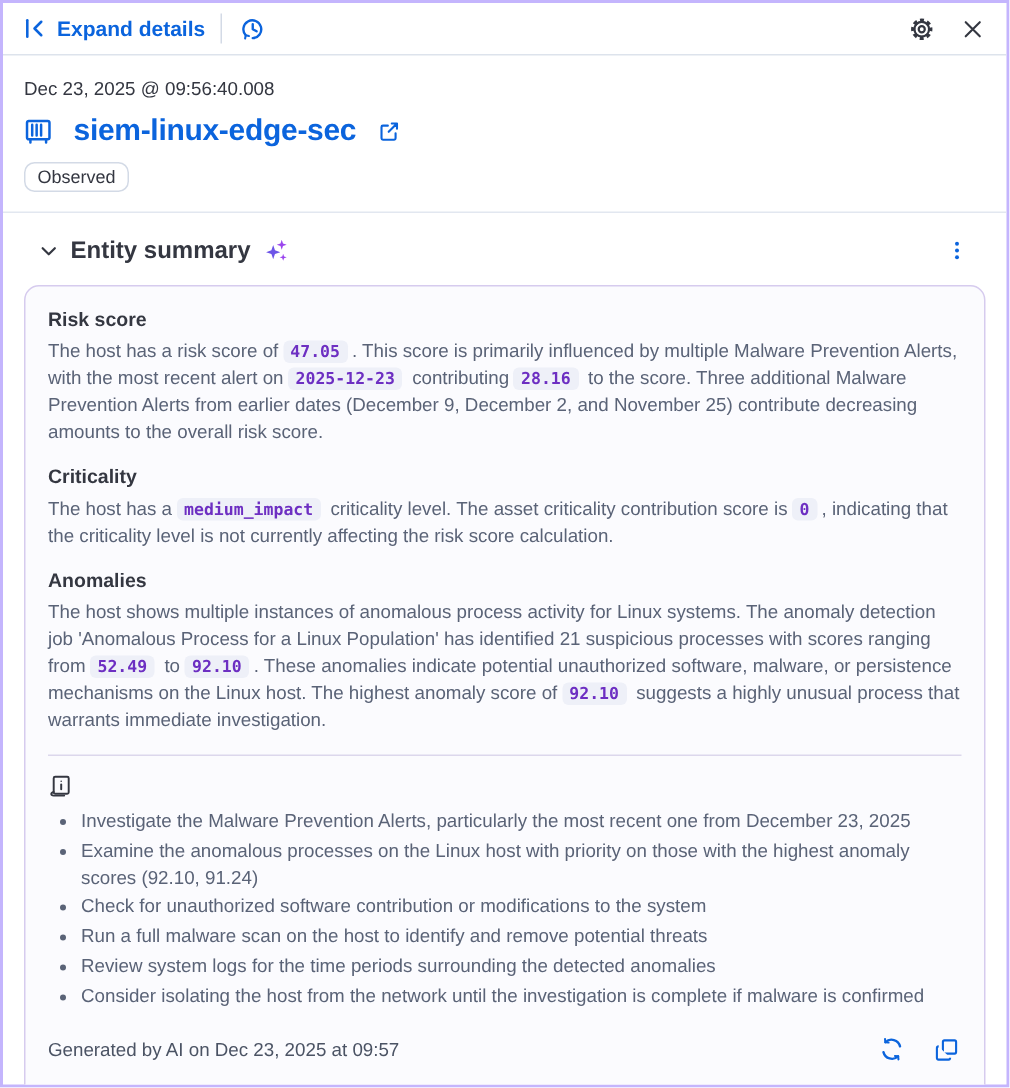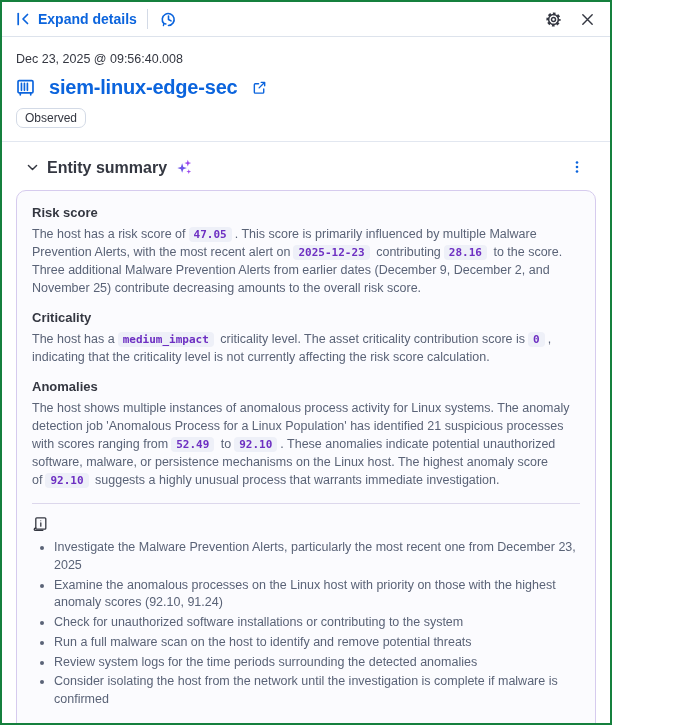--- a/index.html
+++ b/index.html
@@ -1,21 +1,21 @@
 <!DOCTYPE html>
 <html><head>
 <meta charset="utf-8">
 <style>
   * { box-sizing: border-box; margin: 0; padding: 0; }
   html,body { background:#ffffff; }
   body { font-family: "Liberation Sans", "DejaVu Sans", sans-serif; }
 
   .frame {
-    width: 612px; height: 725px;
-    border: 2px solid #15803d;
+    width: 673px; height: 725px;
+    border: 2px solid #c4b5fd;
     background: #fff;
     overflow: hidden;
     position: relative;
   }
 
   
   .topbar {
     height: 35px;
     display: flex; align-items: center;
     padding: 0 13px;
@@ -224,21 +224,21 @@
           <path d="M3.8 12 q-1.6 0.4 -1.6 1.4 q0 1 1.6 1 h7"></path>
           <path d="M8.8 7 v3.2"></path>
             <circle cx="8.8" cy="4.8" r="0.55" fill="#343741" stroke="none"></circle>
         </svg>
       </span>
     </div>
 
     <ul class="rec-list">
       <li>Investigate the Malware Prevention Alerts, particularly the most recent one from December 23, 2025</li>
       <li>Examine the anomalous processes on the Linux host with priority on those with the highest anomaly scores (92.10, 91.24)</li>
-      <li>Check for unauthorized software installations or contributing to the system</li>
+      <li>Check for unauthorized software contribution or modifications to the system</li>
       <li>Run a full malware scan on the host to identify and remove potential threats</li>
       <li>Review system logs for the time periods surrounding the detected anomalies</li>
       <li>Consider isolating the host from the network until the investigation is complete if malware is confirmed</li>
     </ul>
 
     <div class="panel-footer">
       <span class="gen-note">Generated by AI on Dec 23, 2025 at 09:57</span>
       <div class="spacer"></div>
       <div class="actions">
         <button class="icon-btn">

